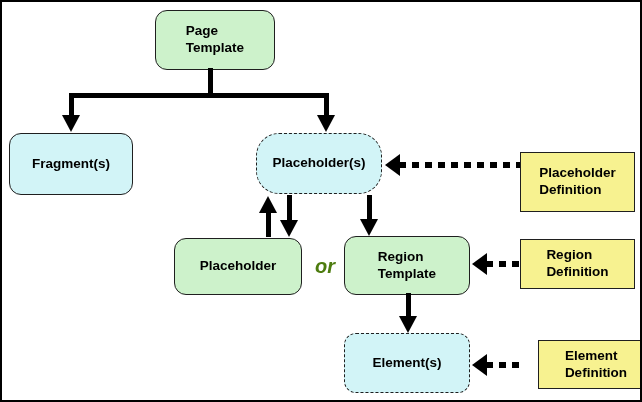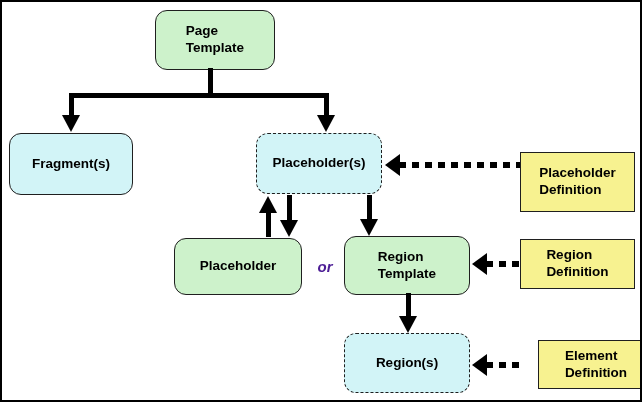--- a/index.html
+++ b/index.html
@@ -42,22 +42,22 @@
   .yellow { background: var(--yellow); }
   .dashed-border { border-style: dashed; border-width: 1.6px; }
   .def-box {
     border: 1.6px solid var(--border);
     border-radius: 0;
   }
   .or-label {
     position: absolute;
     font-weight: bold;
     font-style: italic;
-    font-size: 15px;
-    color: #4c1d95;
+    font-size: 20px;
+    color: #4d7c0f;
     display: flex;
     align-items: center;
     justify-content: center;
   }
   .shaft-v { position: absolute; width: 5px; background: var(--arrow); }
   .shaft-h { position: absolute; height: 5px; background: var(--arrow); }
   .shaft-dashed {
     position: absolute;
     height: 6px;
     background: repeating-linear-gradient(90deg, var(--arrow) 0 7px, transparent 7px 13px);
@@ -82,28 +82,28 @@
 </head>
 <body>
 
 <div class="canvas">
 
   <div class="node rounded green" style="left:153px; top:8px; width:120px; height:60px;">Page
 Template</div>
 
   <div class="node rounded cyan" style="left:7px; top:131px; width:124px; height:62px;">Fragment(s)</div>
 
-  <div class="node rounded cyan dashed-border" style="left:254px; top:131px; width:126px; height:61px;">Placeholder(s)</div>
+  <div class="node rounded cyan dashed-border" style="left:254px; top:131px; width:126px; height:61px;border-radius:23px;">Placeholder(s)</div>
 
   <div class="node rounded green" style="left:172px; top:236px; width:128px; height:57px;">Placeholder</div>
 
   <div class="node rounded green" style="left:342px; top:234px; width:126px; height:59px;">Region
 Template</div>
 
-  <div class="node rounded cyan dashed-border" style="left:342px; top:331px; width:126px; height:60px;">Region(s)</div>
+  <div class="node rounded cyan dashed-border" style="left:342px; top:331px; width:126px; height:60px;">Element(s)</div>
 
   <div class="node yellow def-box" style="left:518px; top:150px; width:115px; height:60px;">Placeholder
 Definition</div>
 
   <div class="node yellow def-box" style="left:518px; top:237px; width:115px; height:50px;">Region
 Definition</div>
 
   <div class="node yellow def-box" style="left:518px; top:338px; width:116px; height:49px;margin-left:18px;">Element
 Definition</div>
 

